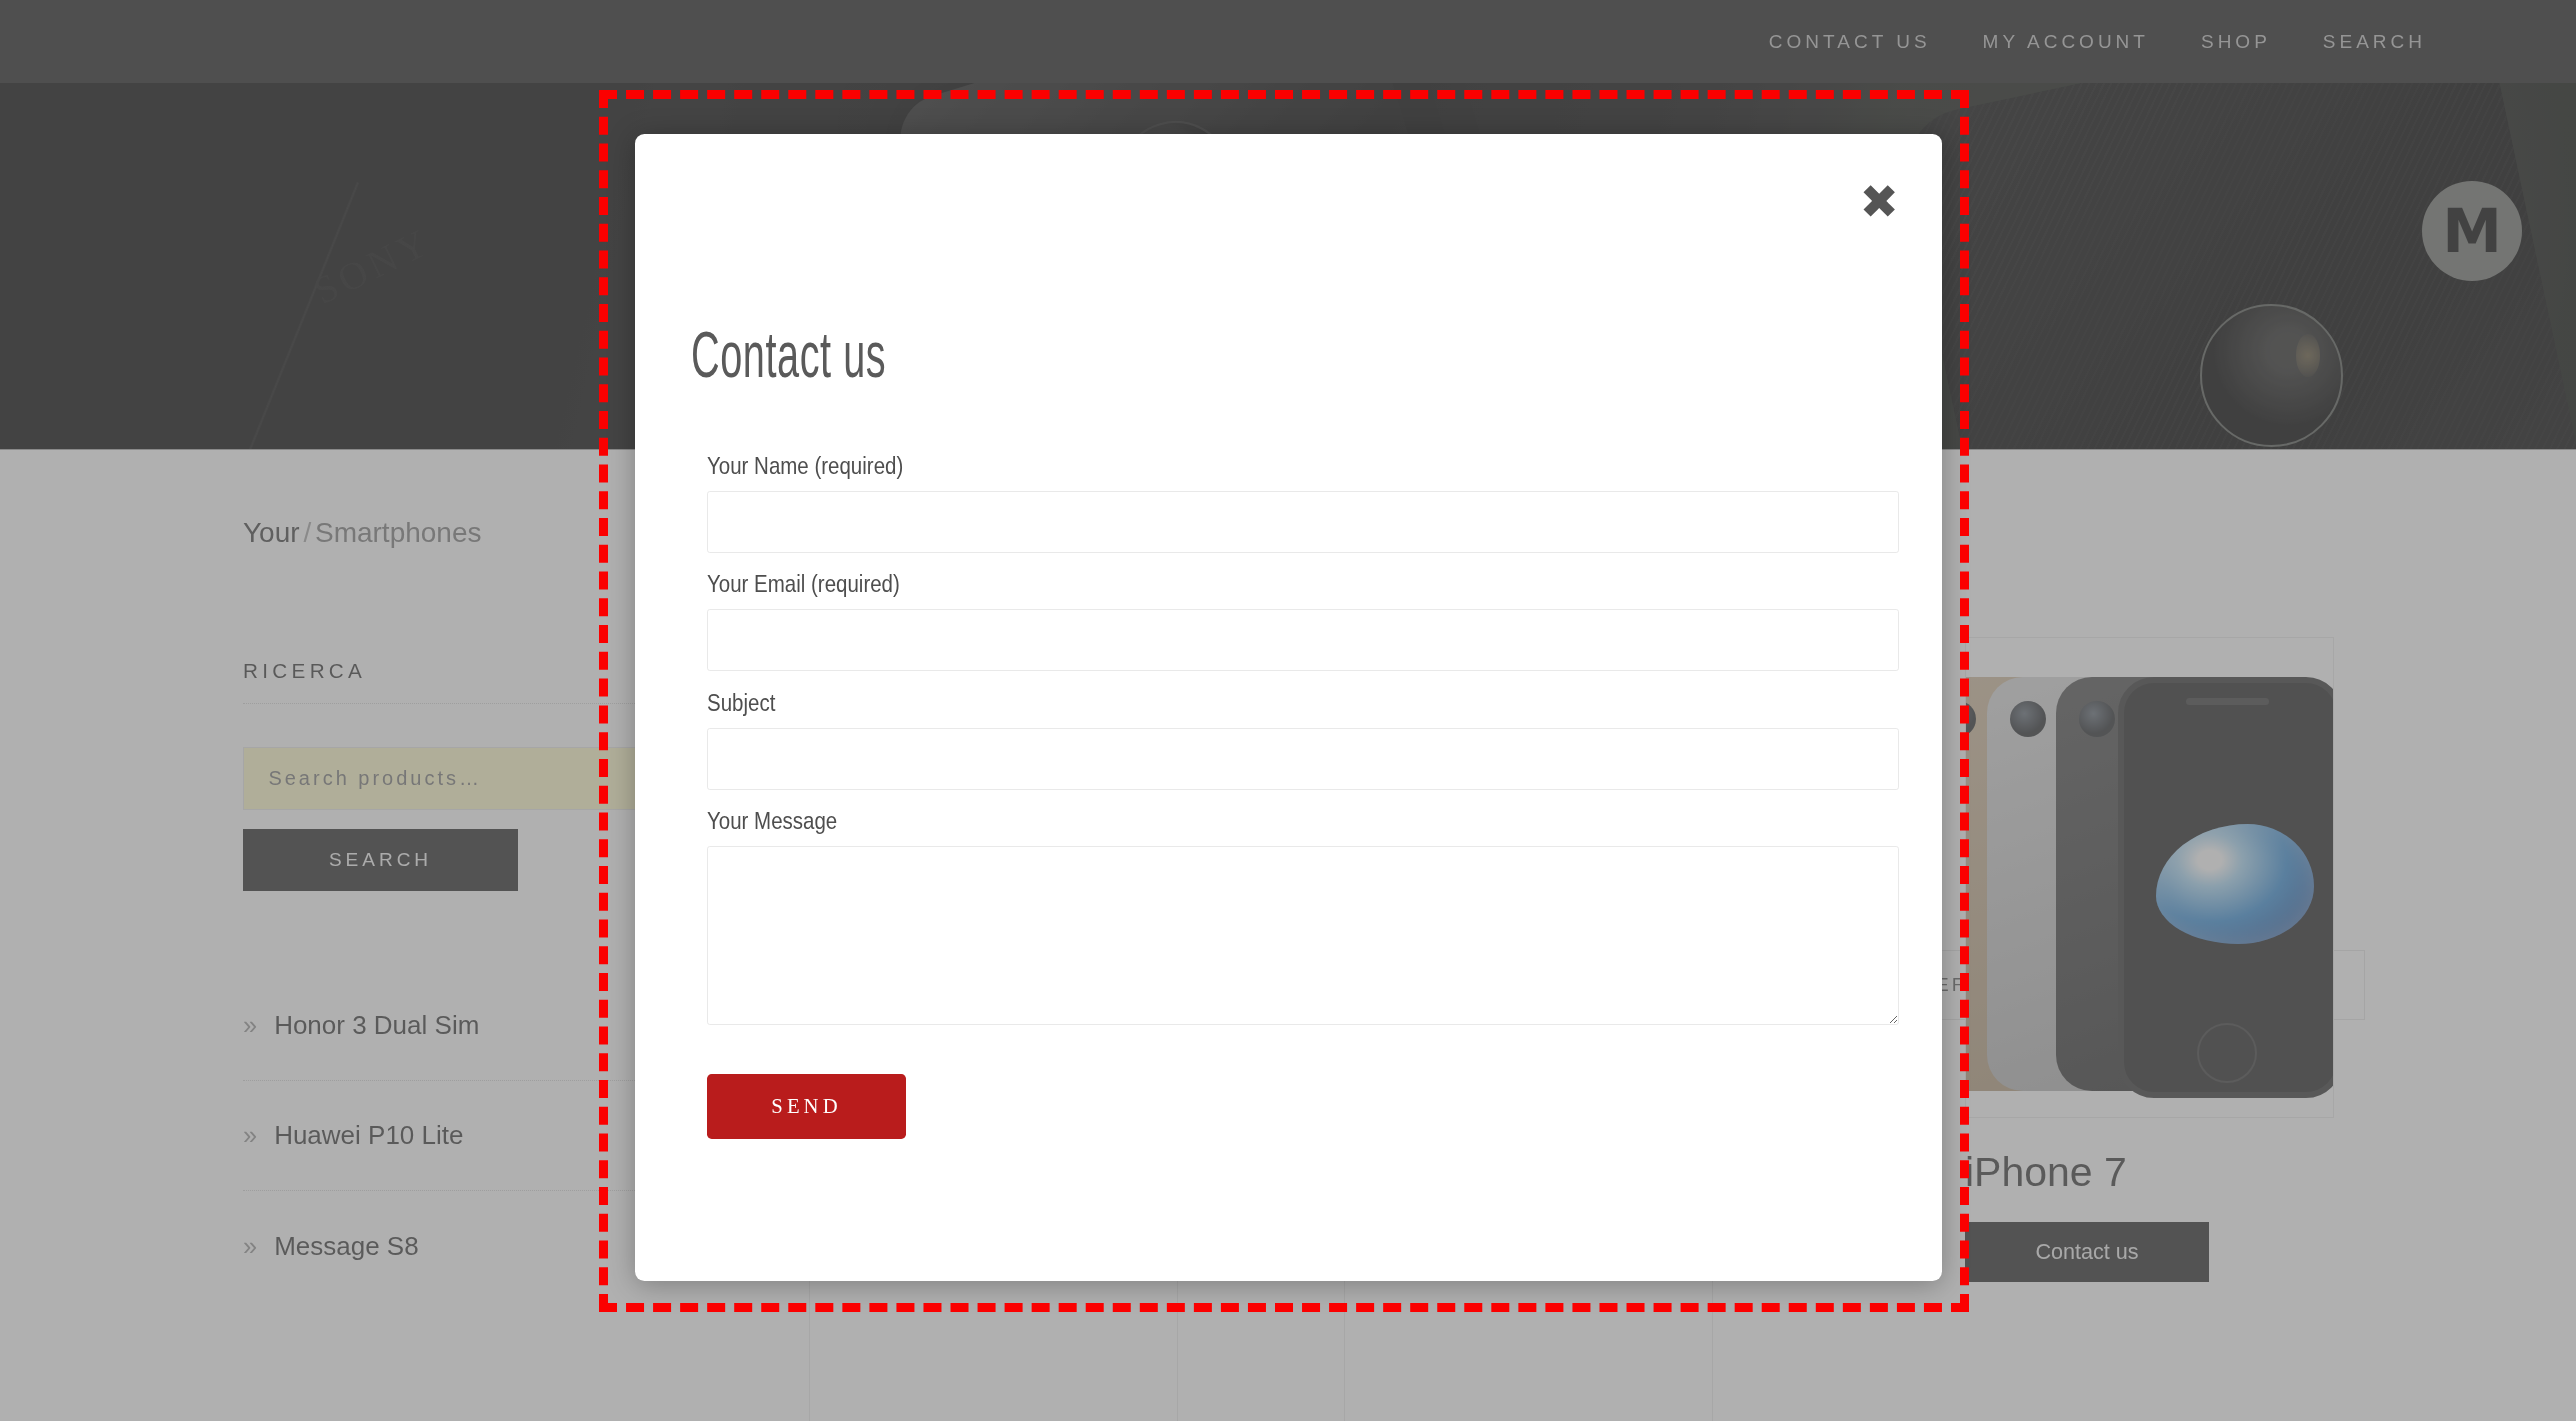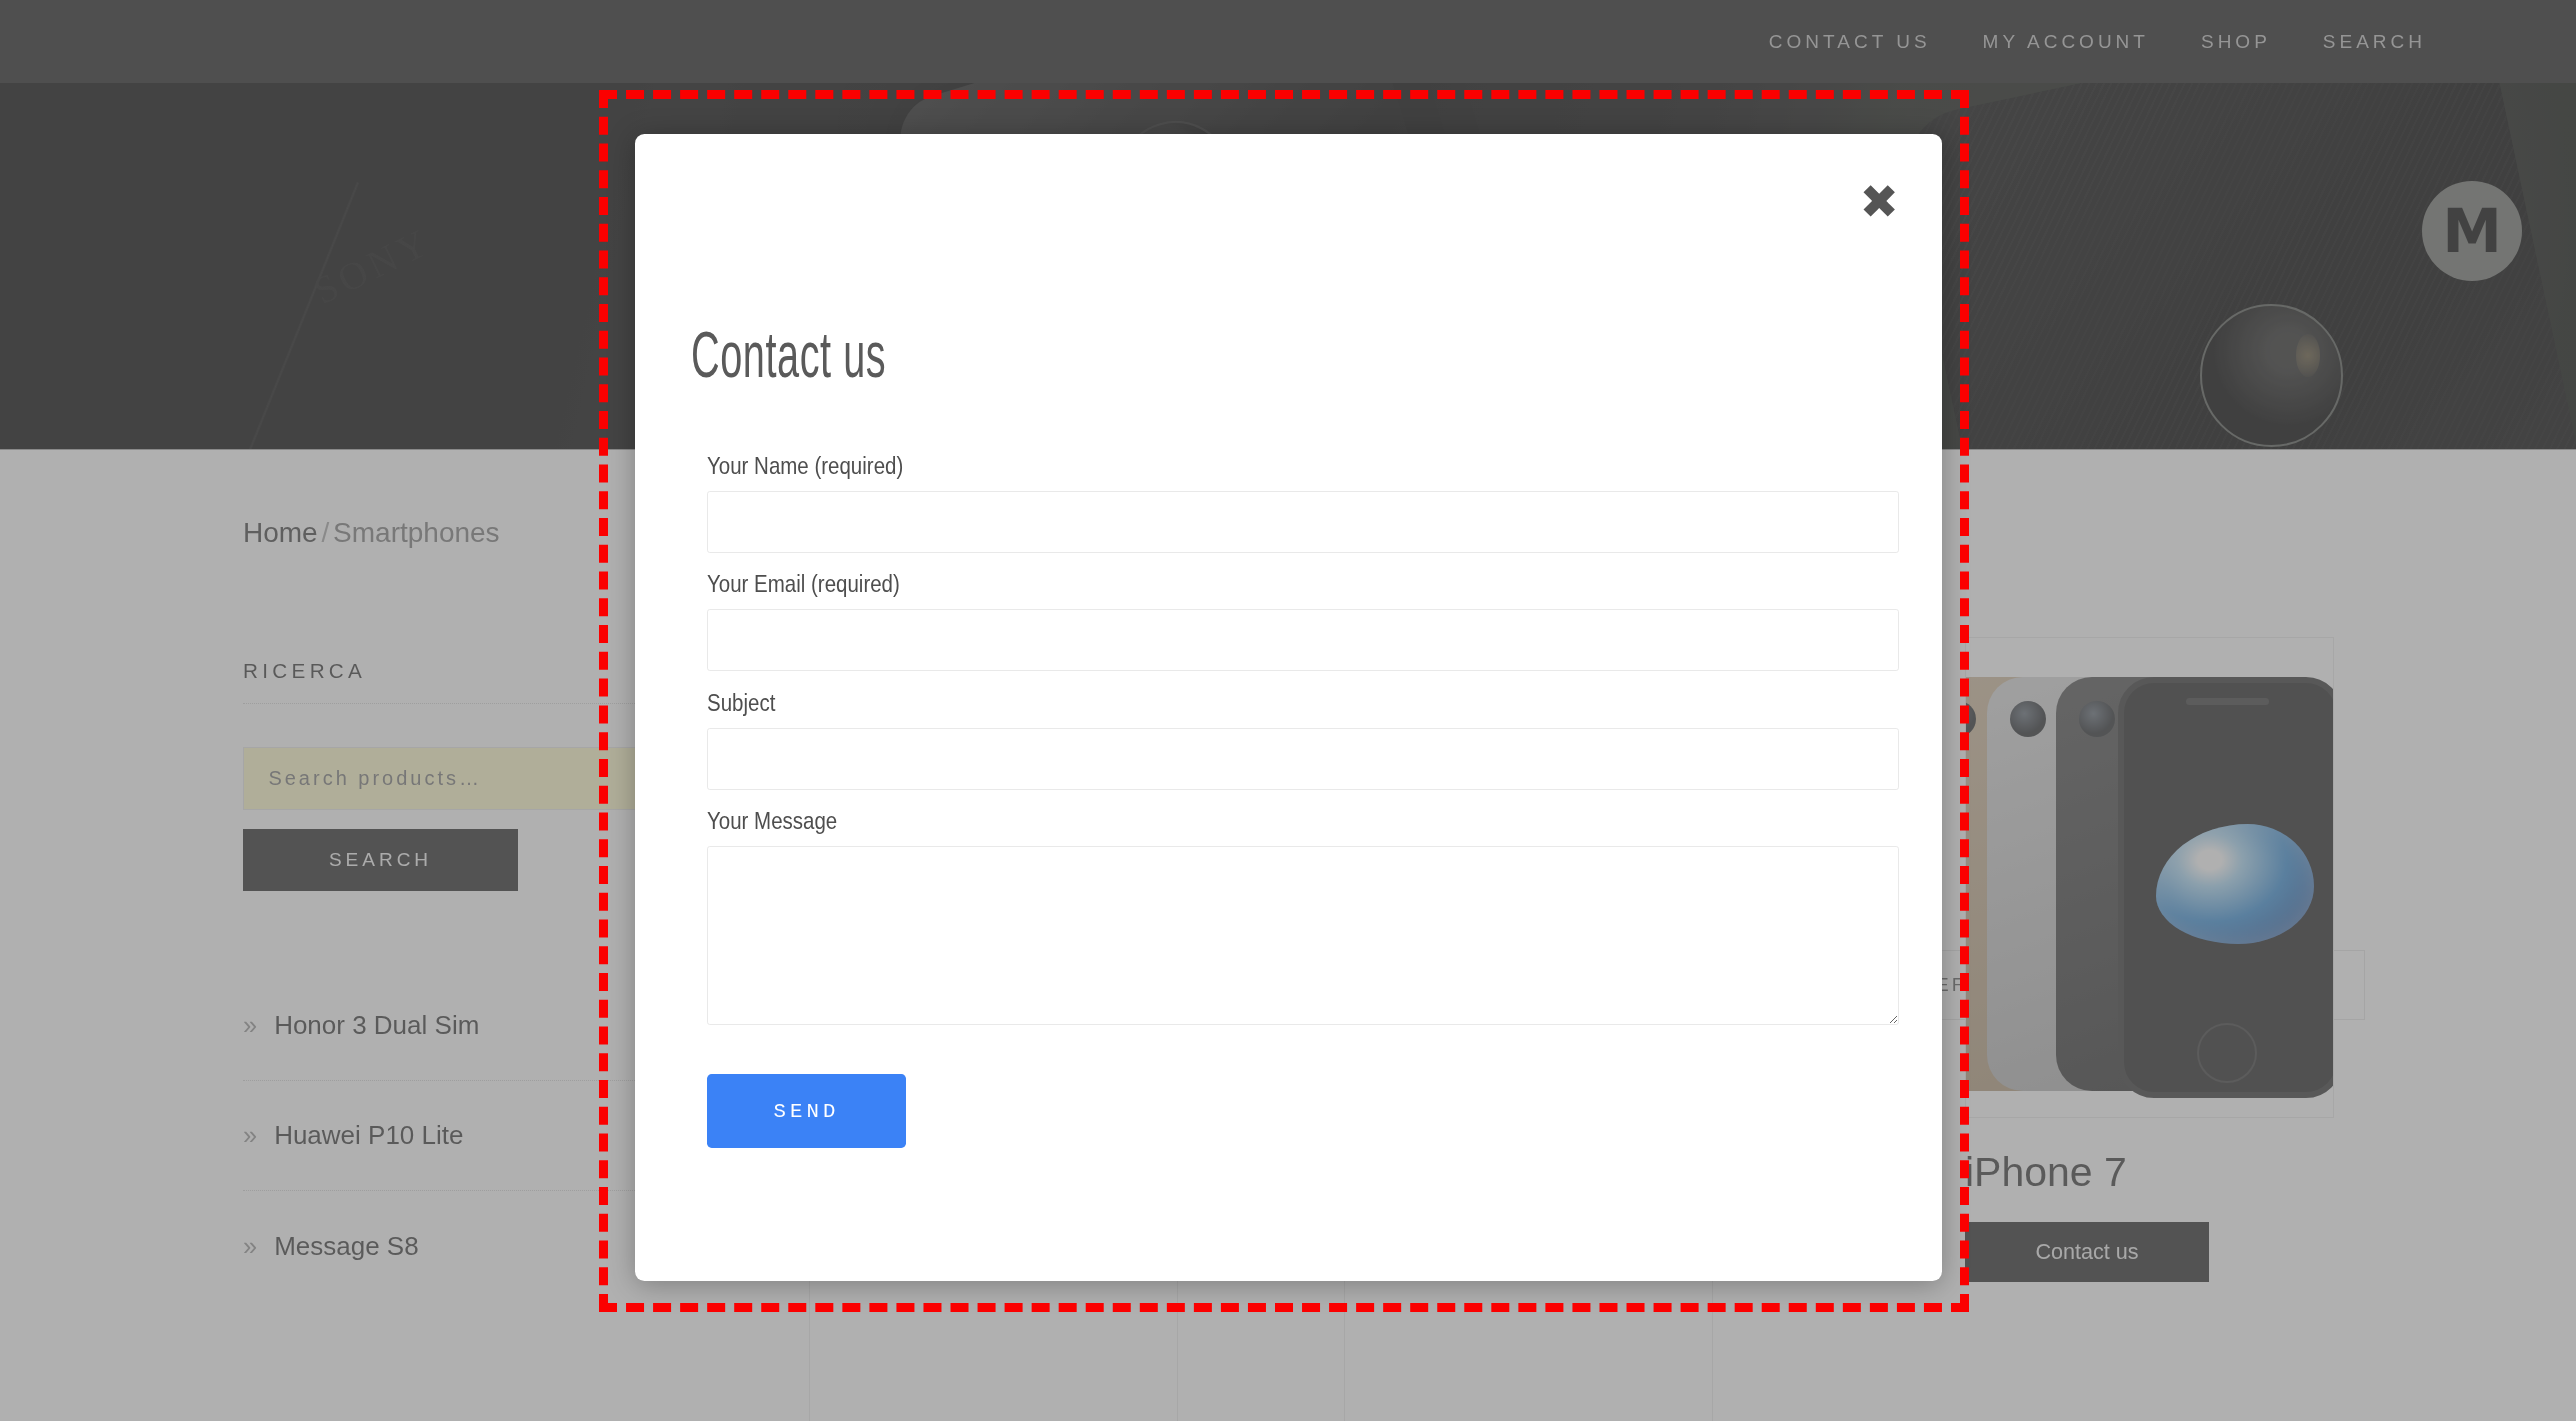--- a/index.html
+++ b/index.html
@@ -274,25 +274,25 @@
     font-family: "Liberation Sans", sans-serif;
   }
   .f-textarea {
     width: 1192px; height: 179px;
     border: 0.9px solid #e9e9e9; border-radius: 2.8px;
     background: #fff; outline: none; resize: both;
     font-size: 22.6px; padding: 11.3px 15px;
     font-family: "Liberation Sans", sans-serif;
   }
   .btn-send {
-    width: 199px; height: 74px;
-    background: #3b82f6; color: #fff;
+    width: 199px; height: 65px;
+    background: #b91c1c; color: #fff;
     border: none; border-radius: 4.7px; cursor: pointer;
     font-size: 20.7px; letter-spacing: 4.1px;
-    font-family: Liberation Mono, monospace;
+    font-family: Liberation Serif, serif;
   }
 
   
   #annot {
     position: absolute;
     left: 599px; top: 90px;
     width: 1370px; height: 1222px;
     border: 9.4px dashed #fb0000;
     z-index: 120;
     pointer-events: none;
@@ -321,21 +321,21 @@
     <div class="hero-cam"></div>
     <div class="hero-green-left"></div>
     <div class="moto-body"></div>
     <div class="moto-ring"></div>
     <div class="moto-logo">M</div>
   </div>
 
   <div class="content">
 
     <div class="breadcrumb">
-      <span class="crumb-home">Home</span><span class="crumb-sep">/</span><span class="crumb-current">Smartphones</span>
+      <span class="crumb-home">Your</span><span class="crumb-sep">/</span><span class="crumb-current">Smartphones</span>
     </div>
 
     <div class="sorting-select">
       <span>DEFAULT SORTING</span>
       <span class="caret">
         <span>▲</span>
         <span>▼</span>
       </span>
     </div>
 

